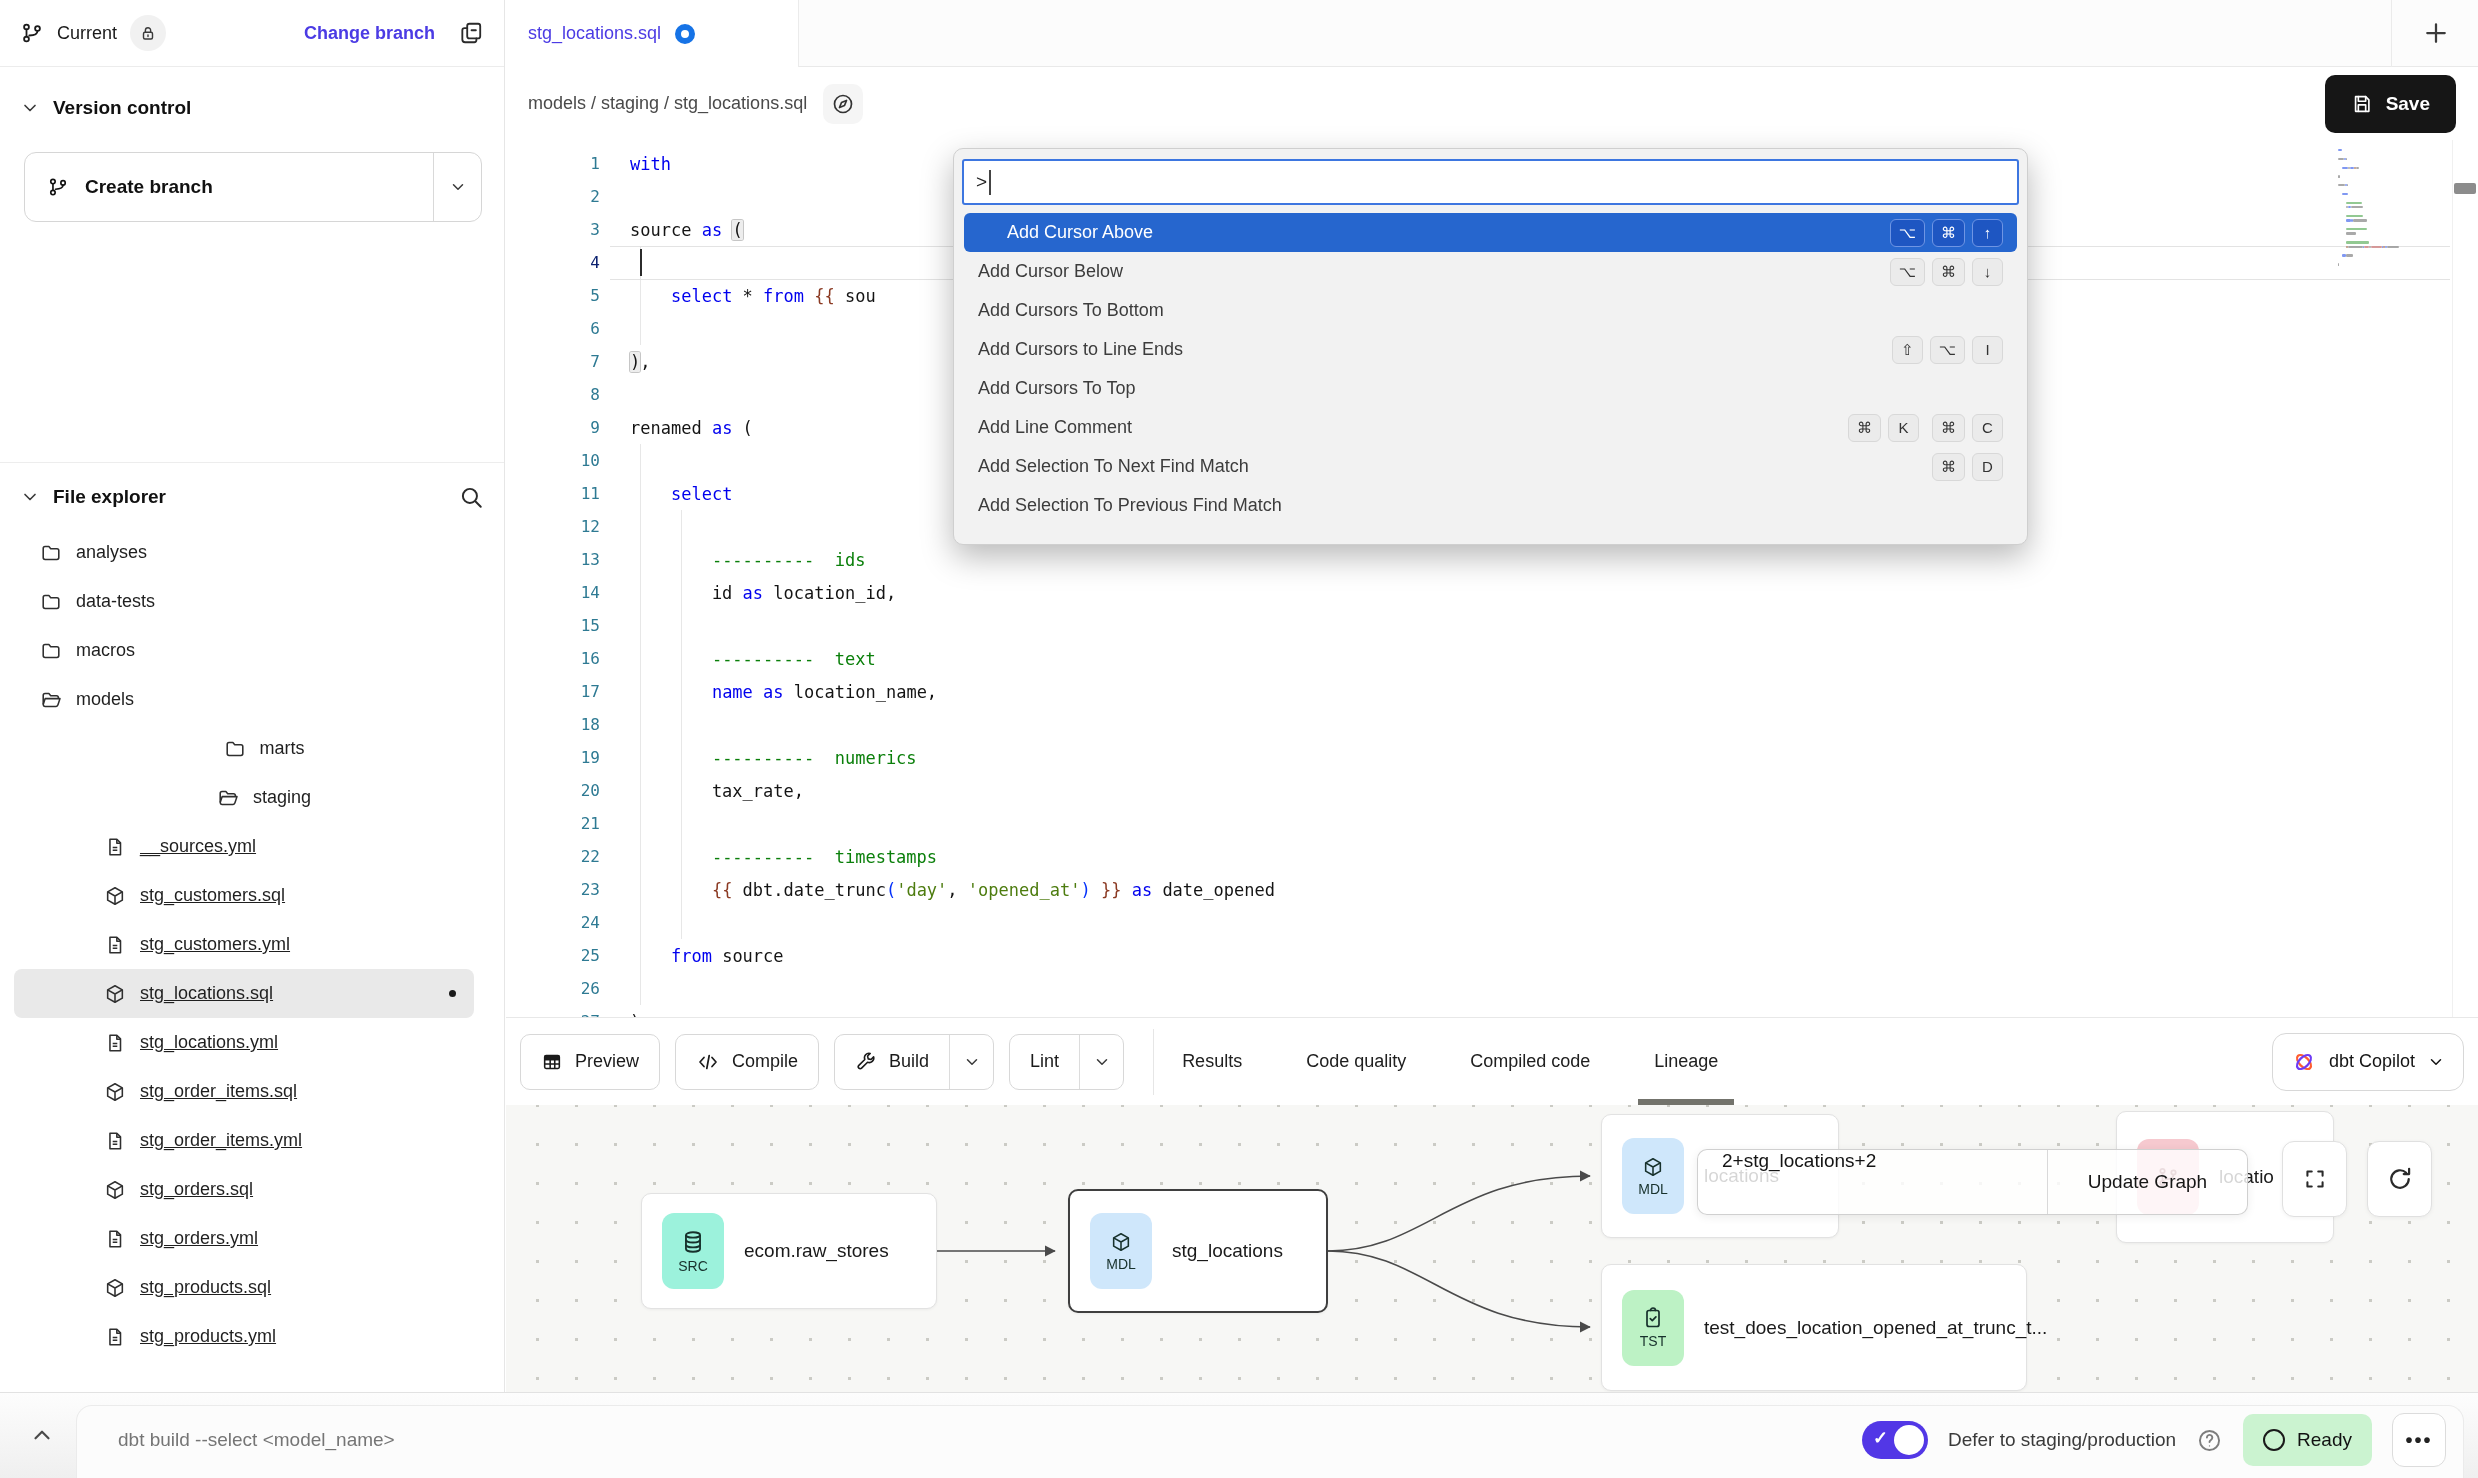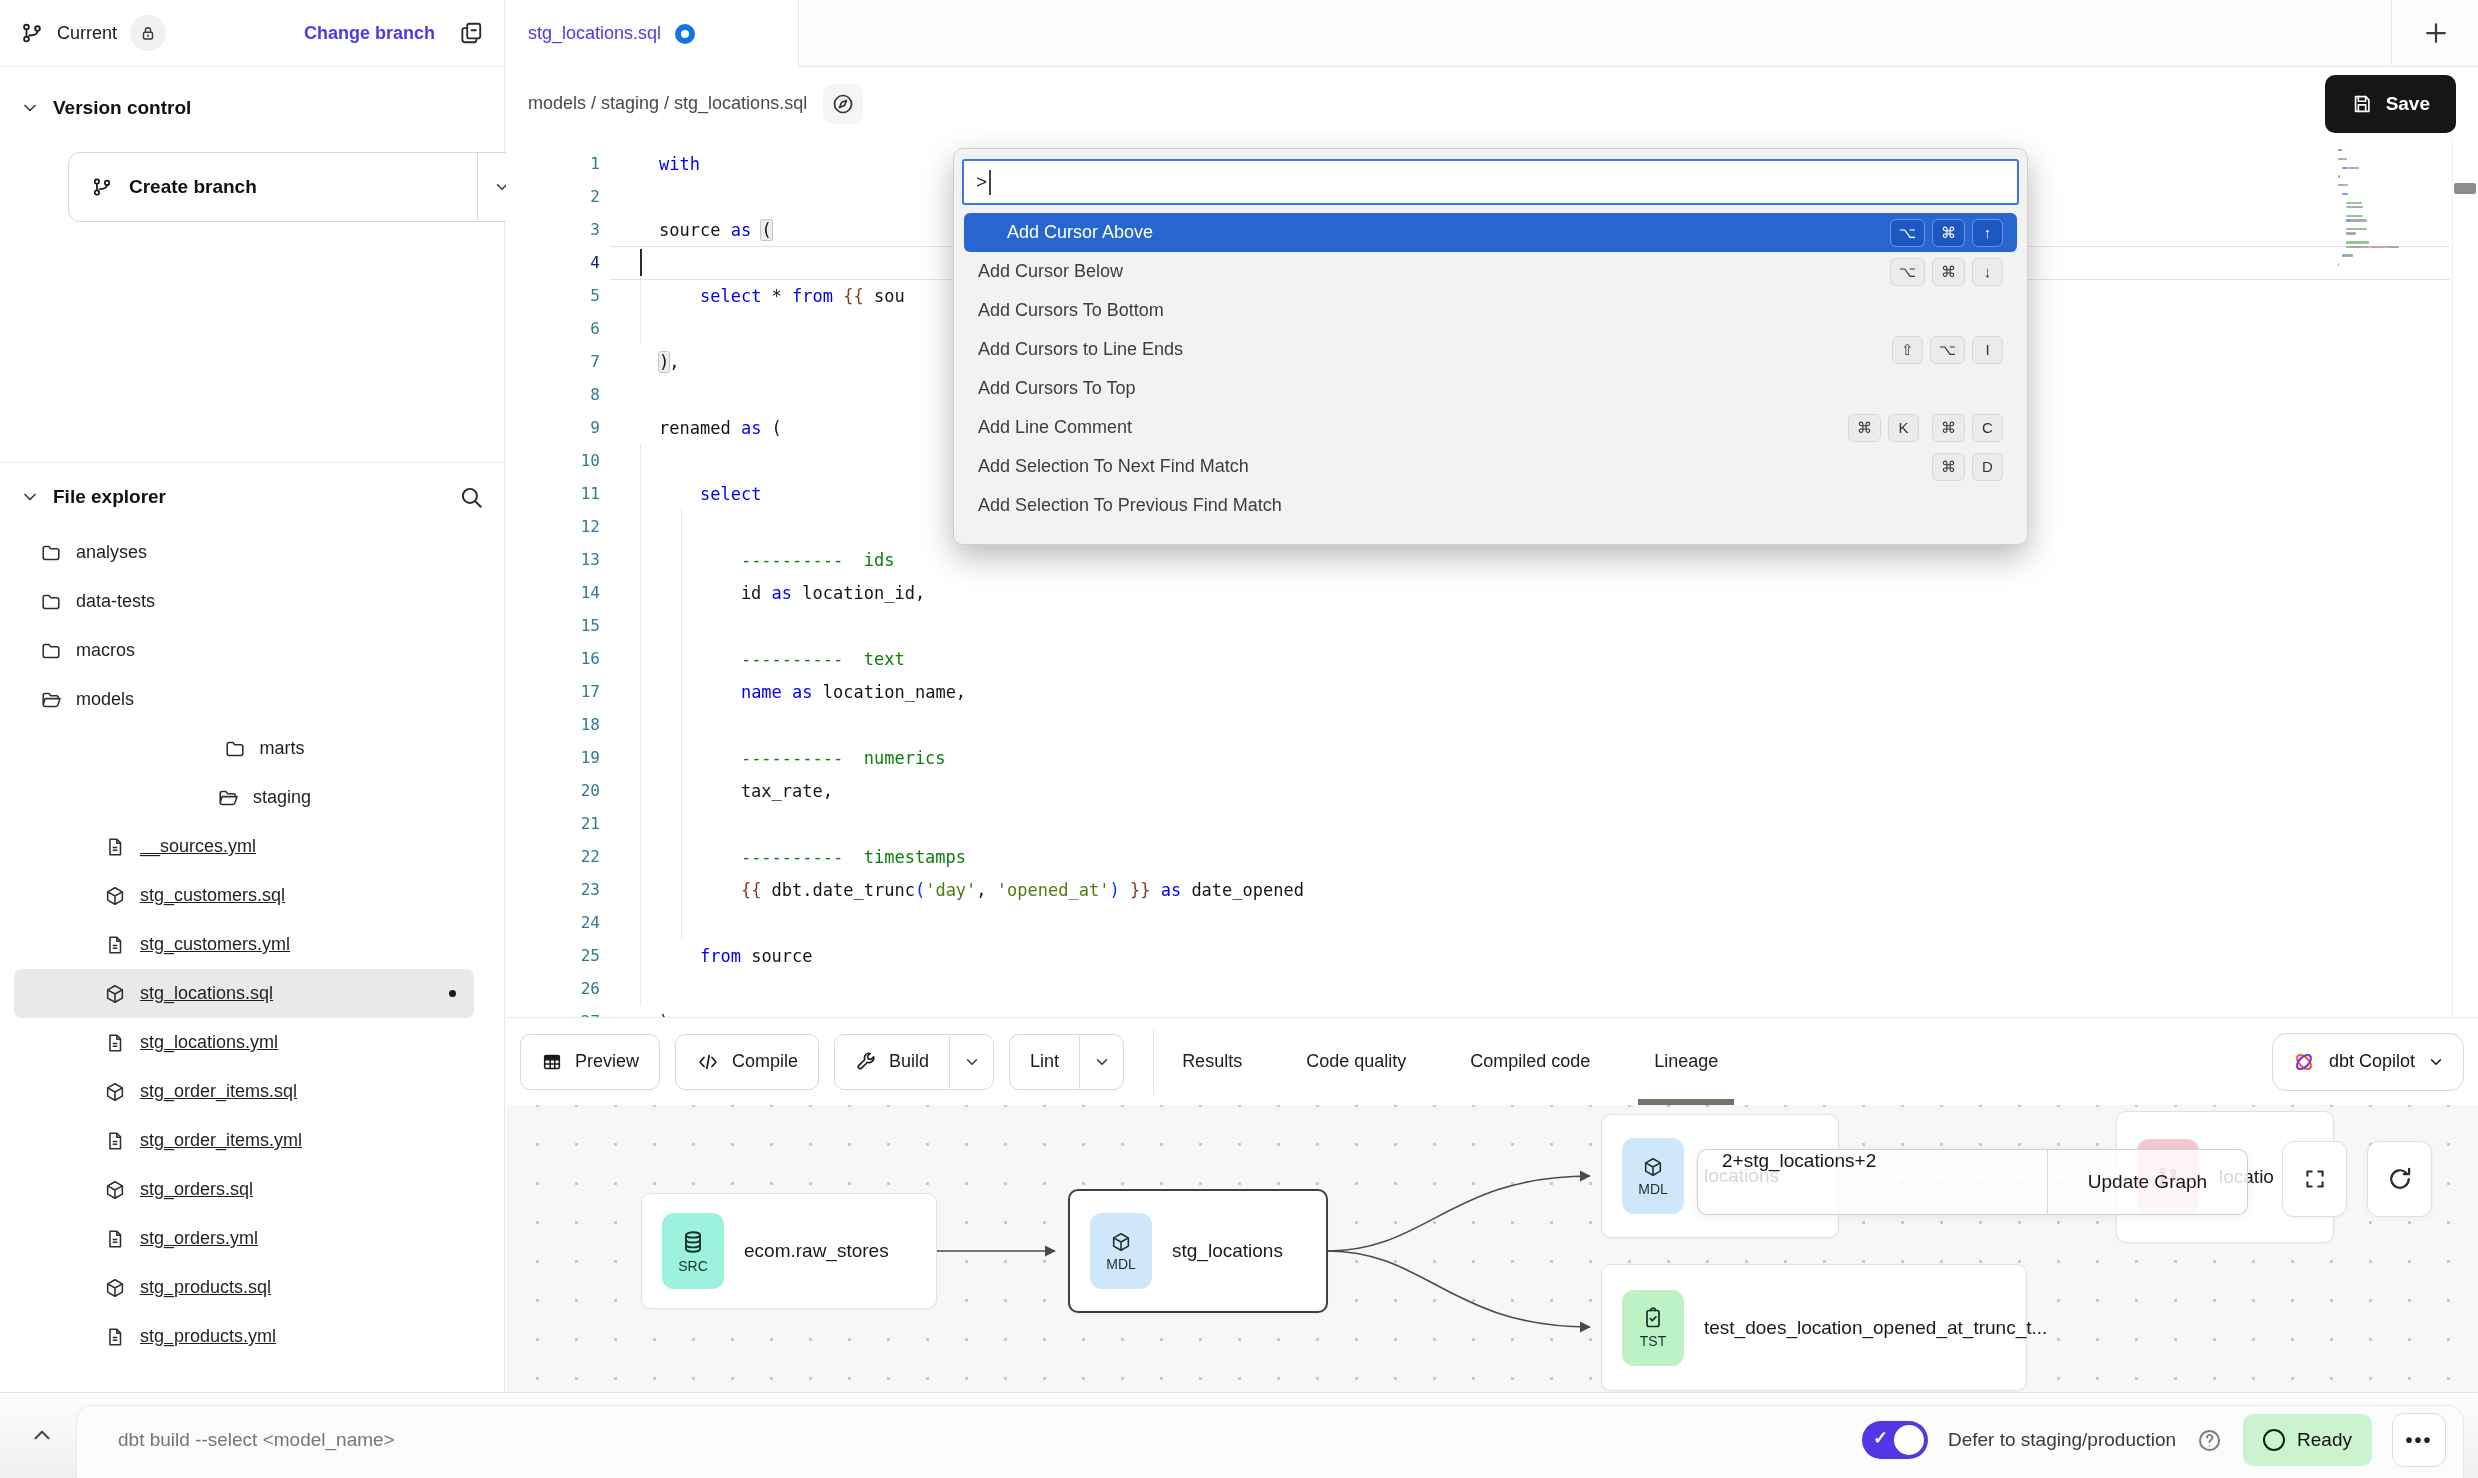--- a/index.html
+++ b/index.html
@@ -17,21 +17,21 @@
   .branch-bar .label { font-size:18px; color:#1a1a1a; }
   .lock-pill { width:36px; height:36px; border-radius:50%; background:#F1F1F1; display:flex;
                align-items:center; justify-content:center; color:#3a3a3a; }
   .change-branch { margin-left:auto; color:#4B3BE4; font-size:18px; font-weight:600; cursor:pointer; }
   .copy-btn { margin-left:10px; color:#2a2a2a; cursor:pointer; }
   .vc-header { display:flex; align-items:center; gap:13px; padding:30px 20px 0 20px; }
   .vc-header .title, .fe-header .title { font-size:19px; font-weight:700; color:#111; }
   .chev { color:#3a3a3a; }
   .create-branch { position:absolute; left:24px; top:152px; width:458px; height:70px;
                    border:1.5px solid #D6D6D6; border-radius:12px; background:#fff; display:flex;
-                   align-items:stretch; cursor:pointer;margin-left:44px; }
+                   align-items:stretch; cursor:pointer; }
   .cb-main { flex:1; display:flex; align-items:center; gap:16px; padding-left:22px;
              font-size:19px; font-weight:600; color:#111; }
   .cb-split { width:48px; border-left:1px solid #D9D9D9; display:flex; align-items:center;
               justify-content:center; color:#3a3a3a; }
   .fe-divider { position:absolute; left:0; right:0; top:462px; height:1px; background:#EDEDED; }
   .fe-header { position:absolute; left:0; right:0; top:476px; height:42px; display:flex;
                align-items:center; gap:13px; padding:0 20px; }
   .search-btn { margin-left:auto; color:#2a2a2a; cursor:pointer; }
   .file-list { position:absolute; left:0; right:16px; top:528px; }
   .file-row { height:49px; display:flex; align-items:center; gap:14px; margin:0 14px;
@@ -61,21 +61,21 @@
               border-radius:10px; display:flex; align-items:center; gap:13px; font-size:19px;
               font-weight:600; cursor:pointer; }
 
   
   .code-area { position:absolute; left:506px; top:140px; width:1972px; height:878px; background:#fff;
                border-bottom:1px solid #E8E8E8; overflow:hidden; }
   .code-lines { position:absolute; left:0; top:7px; right:0; }
   .code-line { position:relative; height:33px; display:flex; align-items:center;
                font-family:"DejaVu Sans Mono", monospace; font-size:17px; white-space:pre; }
   .gutter { flex:0 0 94px; text-align:right; color:#2E7A93; font-size:16px; }
-  .ltext { margin-left:59px;text-align:center; }
+  .ltext { margin-left:30px;text-align:center; }
   .code-line.current .gutter { color:#0B216F; }
   .code-line.current::after { content:""; position:absolute; left:104px; right:28px; top:0; bottom:-1px;
                border-top:1px solid #E3E3E3; border-bottom:1px solid #E3E3E3; pointer-events:none; }
   .code-line.current::before { content:""; position:absolute; left:134px; top:3px; width:2px;
                height:27px; background:#2b2b2b; }
   .tk-kw { color:#0000EE; } .tk-t { color:#141414; } .tk-cm { color:#0A7F0A; }
   .tk-str { color:#4d7c0f; } .tk-jj { color:#8B3A23; } .tk-pb { color:#0431FA; }
   .tk-bh { color:#141414; background:#EDEDED; box-shadow:0 0 0 1px #C6C6C6; border-radius:2px; }
   .guide { position:absolute; width:1px; background:#E7E7E7; }
   .minimap { position:absolute; right:28px; top:8px; width:112px; }

